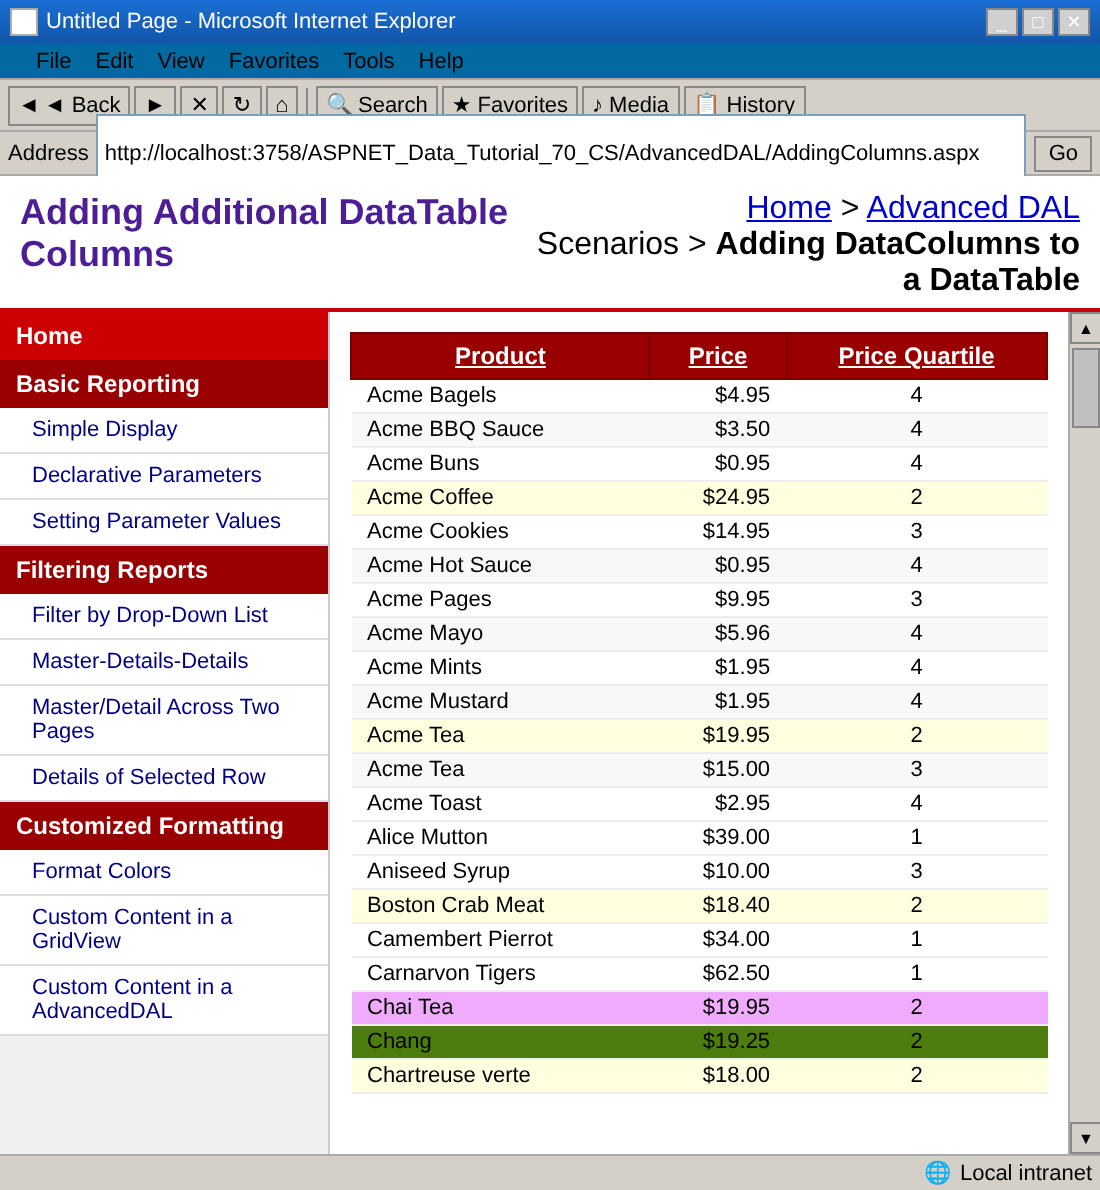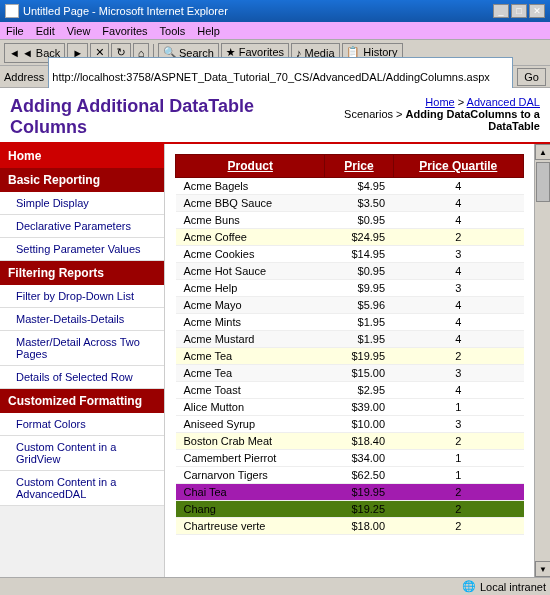--- a/index.html
+++ b/index.html
@@ -39,23 +39,23 @@
       width: 16px; height: 14px;
       background: #d0d0d0;
       border: 1px solid #888;
       font-size: 9px;
       display: flex; align-items: center; justify-content: center;
       cursor: pointer;
     }
 
     
     .menu-bar {
-      background: #f0abfc;
+      background: #0369a1;
       border-bottom: 1px solid #aaa;
-      padding: 2px 4px;
+      padding: 2px 16px;
       display: flex;
       gap: 8px;
       height: 18px;
       align-items: center;
     }
     .menu-item {
       font-size: 11px;
       color: #000;
       cursor: pointer;
       padding: 0 2px;
@@ -155,21 +155,21 @@
       background: white;
       padding: 8px 10px 4px 10px;
       border-bottom: 2px solid #c00;
     }
     .page-title {
       font-size: 18px;
       font-weight: bold;
       color: #4c1d95;
     }
     .breadcrumb {
-      font-size: 11px;
+      font-size: 16px;
       text-align: right;
     }
     .breadcrumb a { color: #00c; text-decoration: underline; }
     .breadcrumb-current { color: #000; font-weight: bold; }
 
     
     .two-col {
       display: flex;
       flex: 1;
       overflow: hidden;
@@ -378,21 +378,21 @@
       <td>Acme Cookies</td>
       <td class="price">$14.95</td>
       <td class="quartile">3</td>
     </tr>
               <tr>
       <td>Acme Hot Sauce</td>
       <td class="price">$0.95</td>
       <td class="quartile">4</td>
     </tr>
               <tr>
-      <td>Acme Help</td>
+      <td>Acme Pages</td>
       <td class="price">$9.95</td>
       <td class="quartile">3</td>
     </tr>
               <tr>
       <td>Acme Mayo</td>
       <td class="price">$5.96</td>
       <td class="quartile">4</td>
     </tr>
               <tr>
       <td>Acme Mints</td>
@@ -437,21 +437,21 @@
               <tr style="background: rgb(255, 255, 255);">
       <td>Camembert Pierrot</td>
       <td class="price">$34.00</td>
       <td class="quartile">1</td>
     </tr>
               <tr style="background: rgb(255, 255, 255);">
       <td>Carnarvon Tigers</td>
       <td class="price">$62.50</td>
       <td class="quartile">1</td>
     </tr>
-              <tr style="background: #a21caf; margin-left: 24px;">
+              <tr style="background: #f0abfc; margin-left: 24px;">
       <td>Chai Tea</td>
       <td class="price">$19.95</td>
       <td class="quartile">2</td>
     </tr>
               <tr style="background: #4d7c0f;">
       <td>Chang</td>
       <td class="price">$19.25</td>
       <td class="quartile">2</td>
     </tr>
               <tr style="background: rgb(255, 255, 224);">

